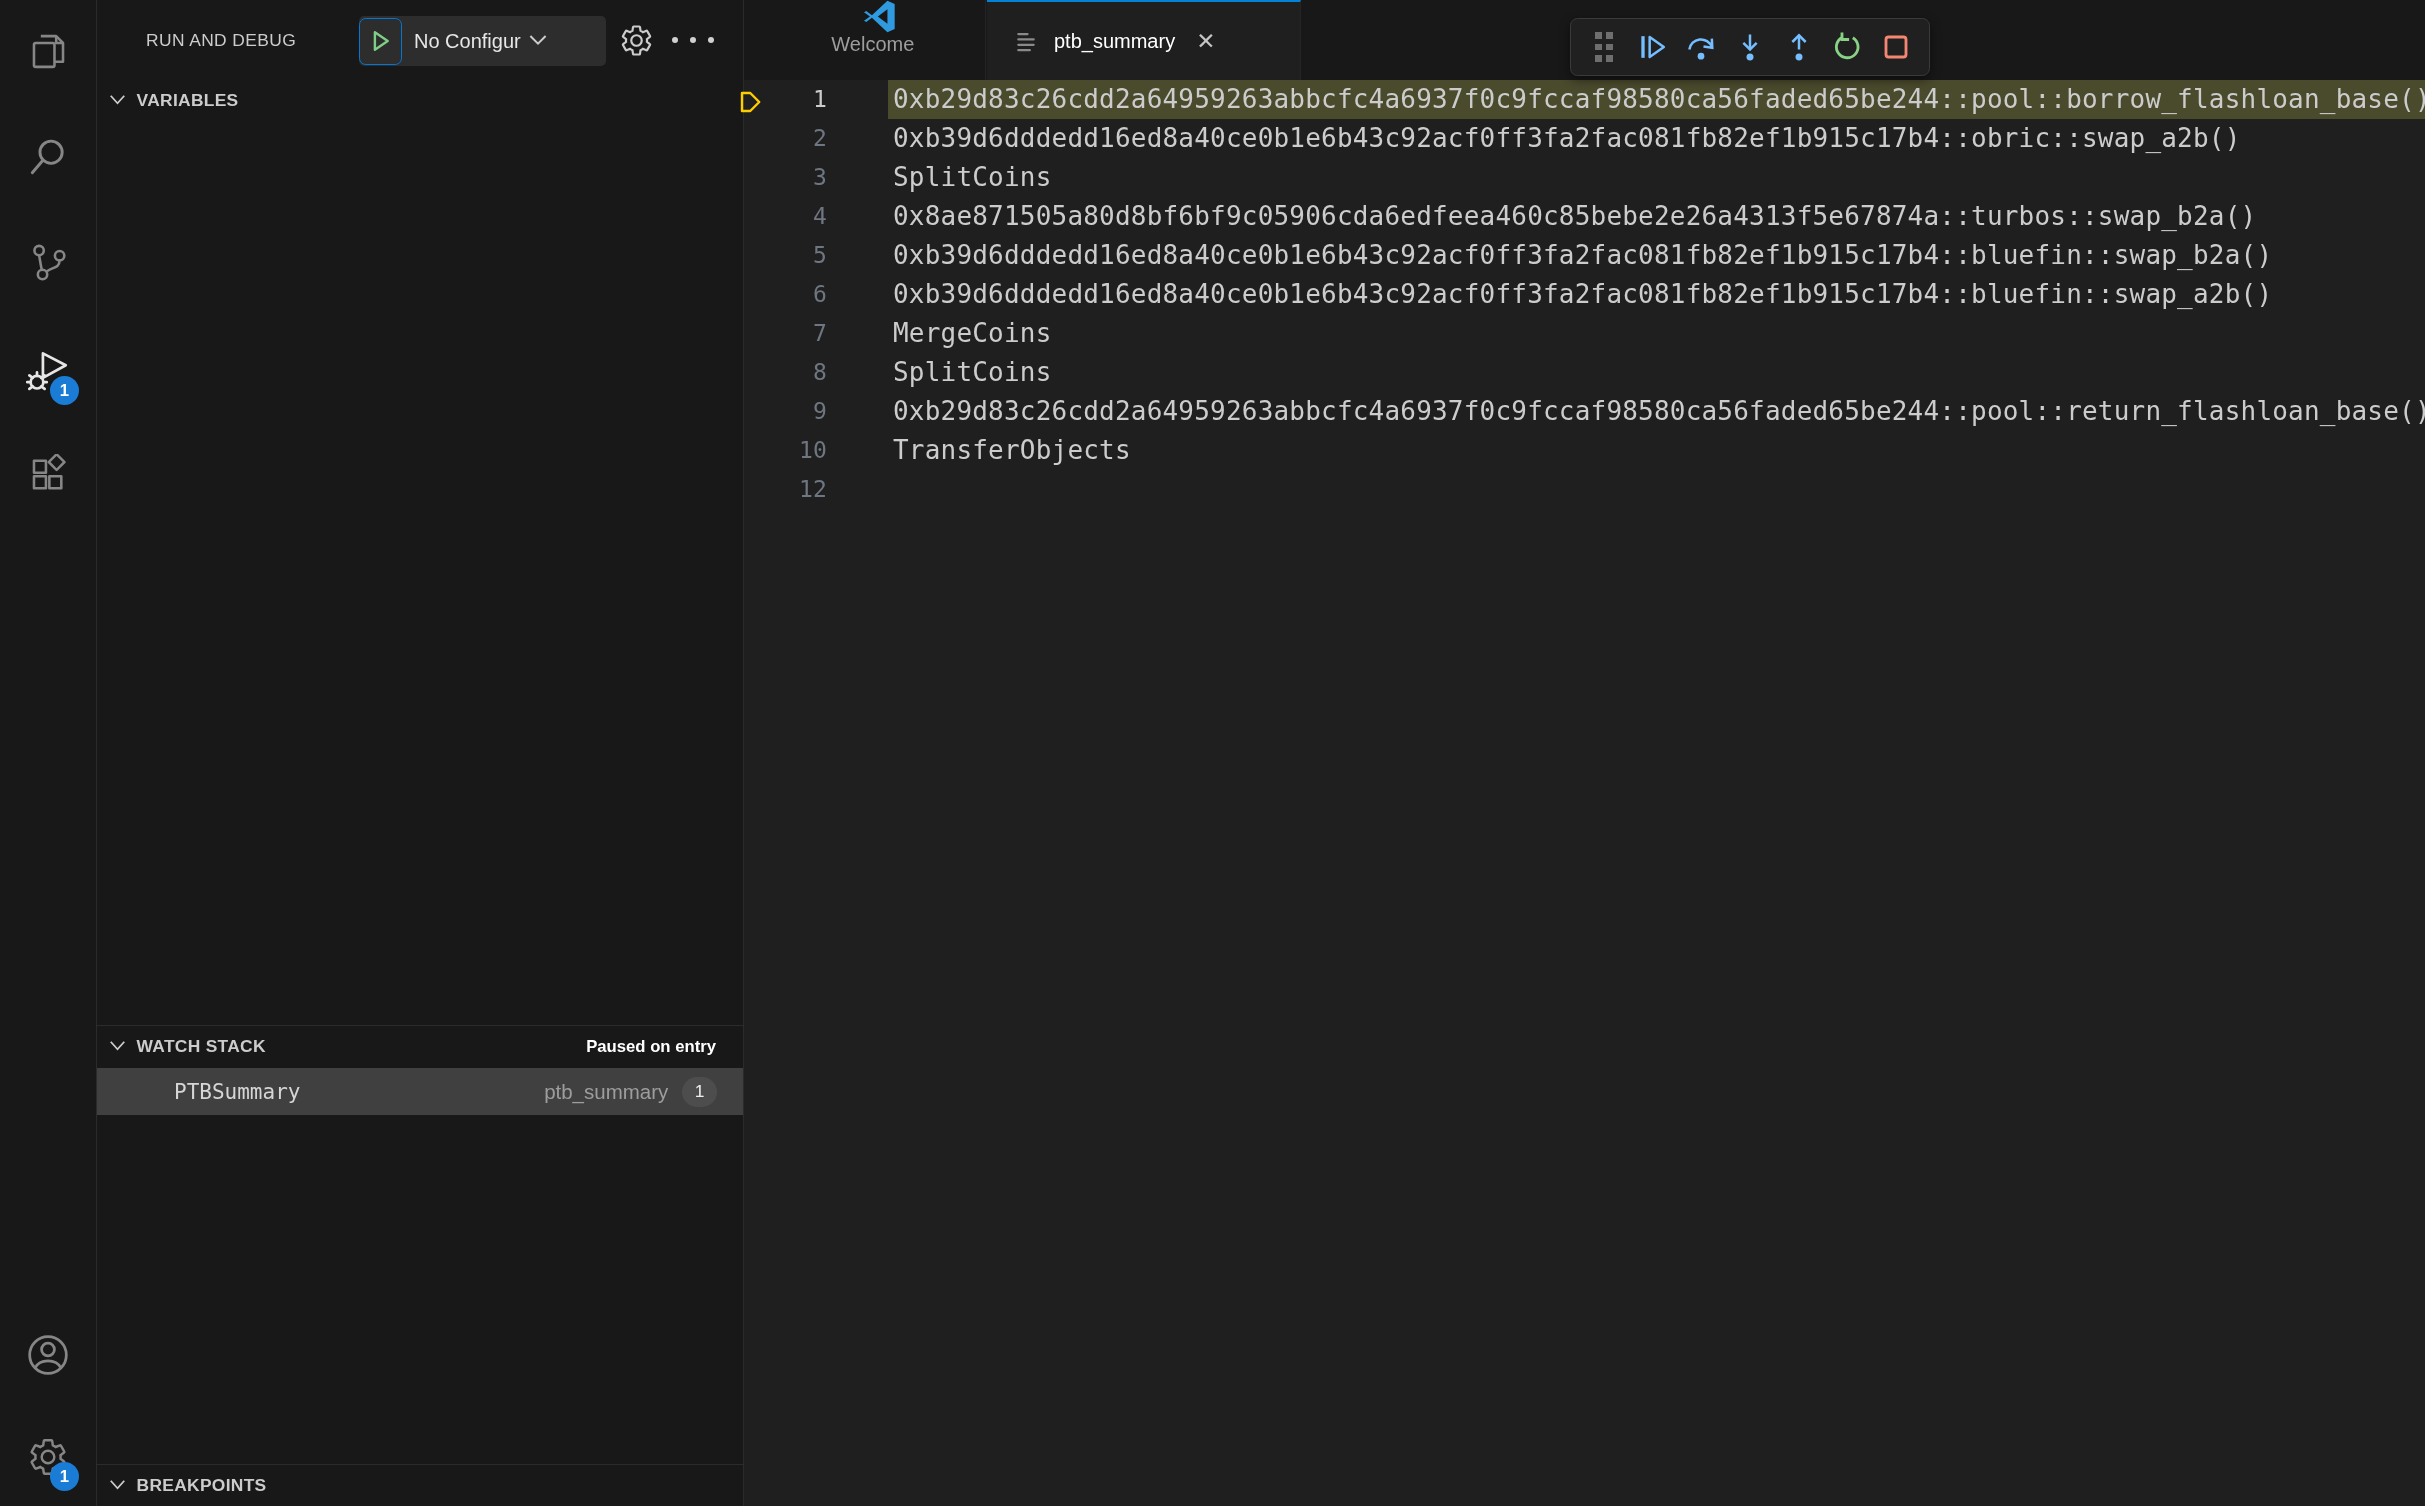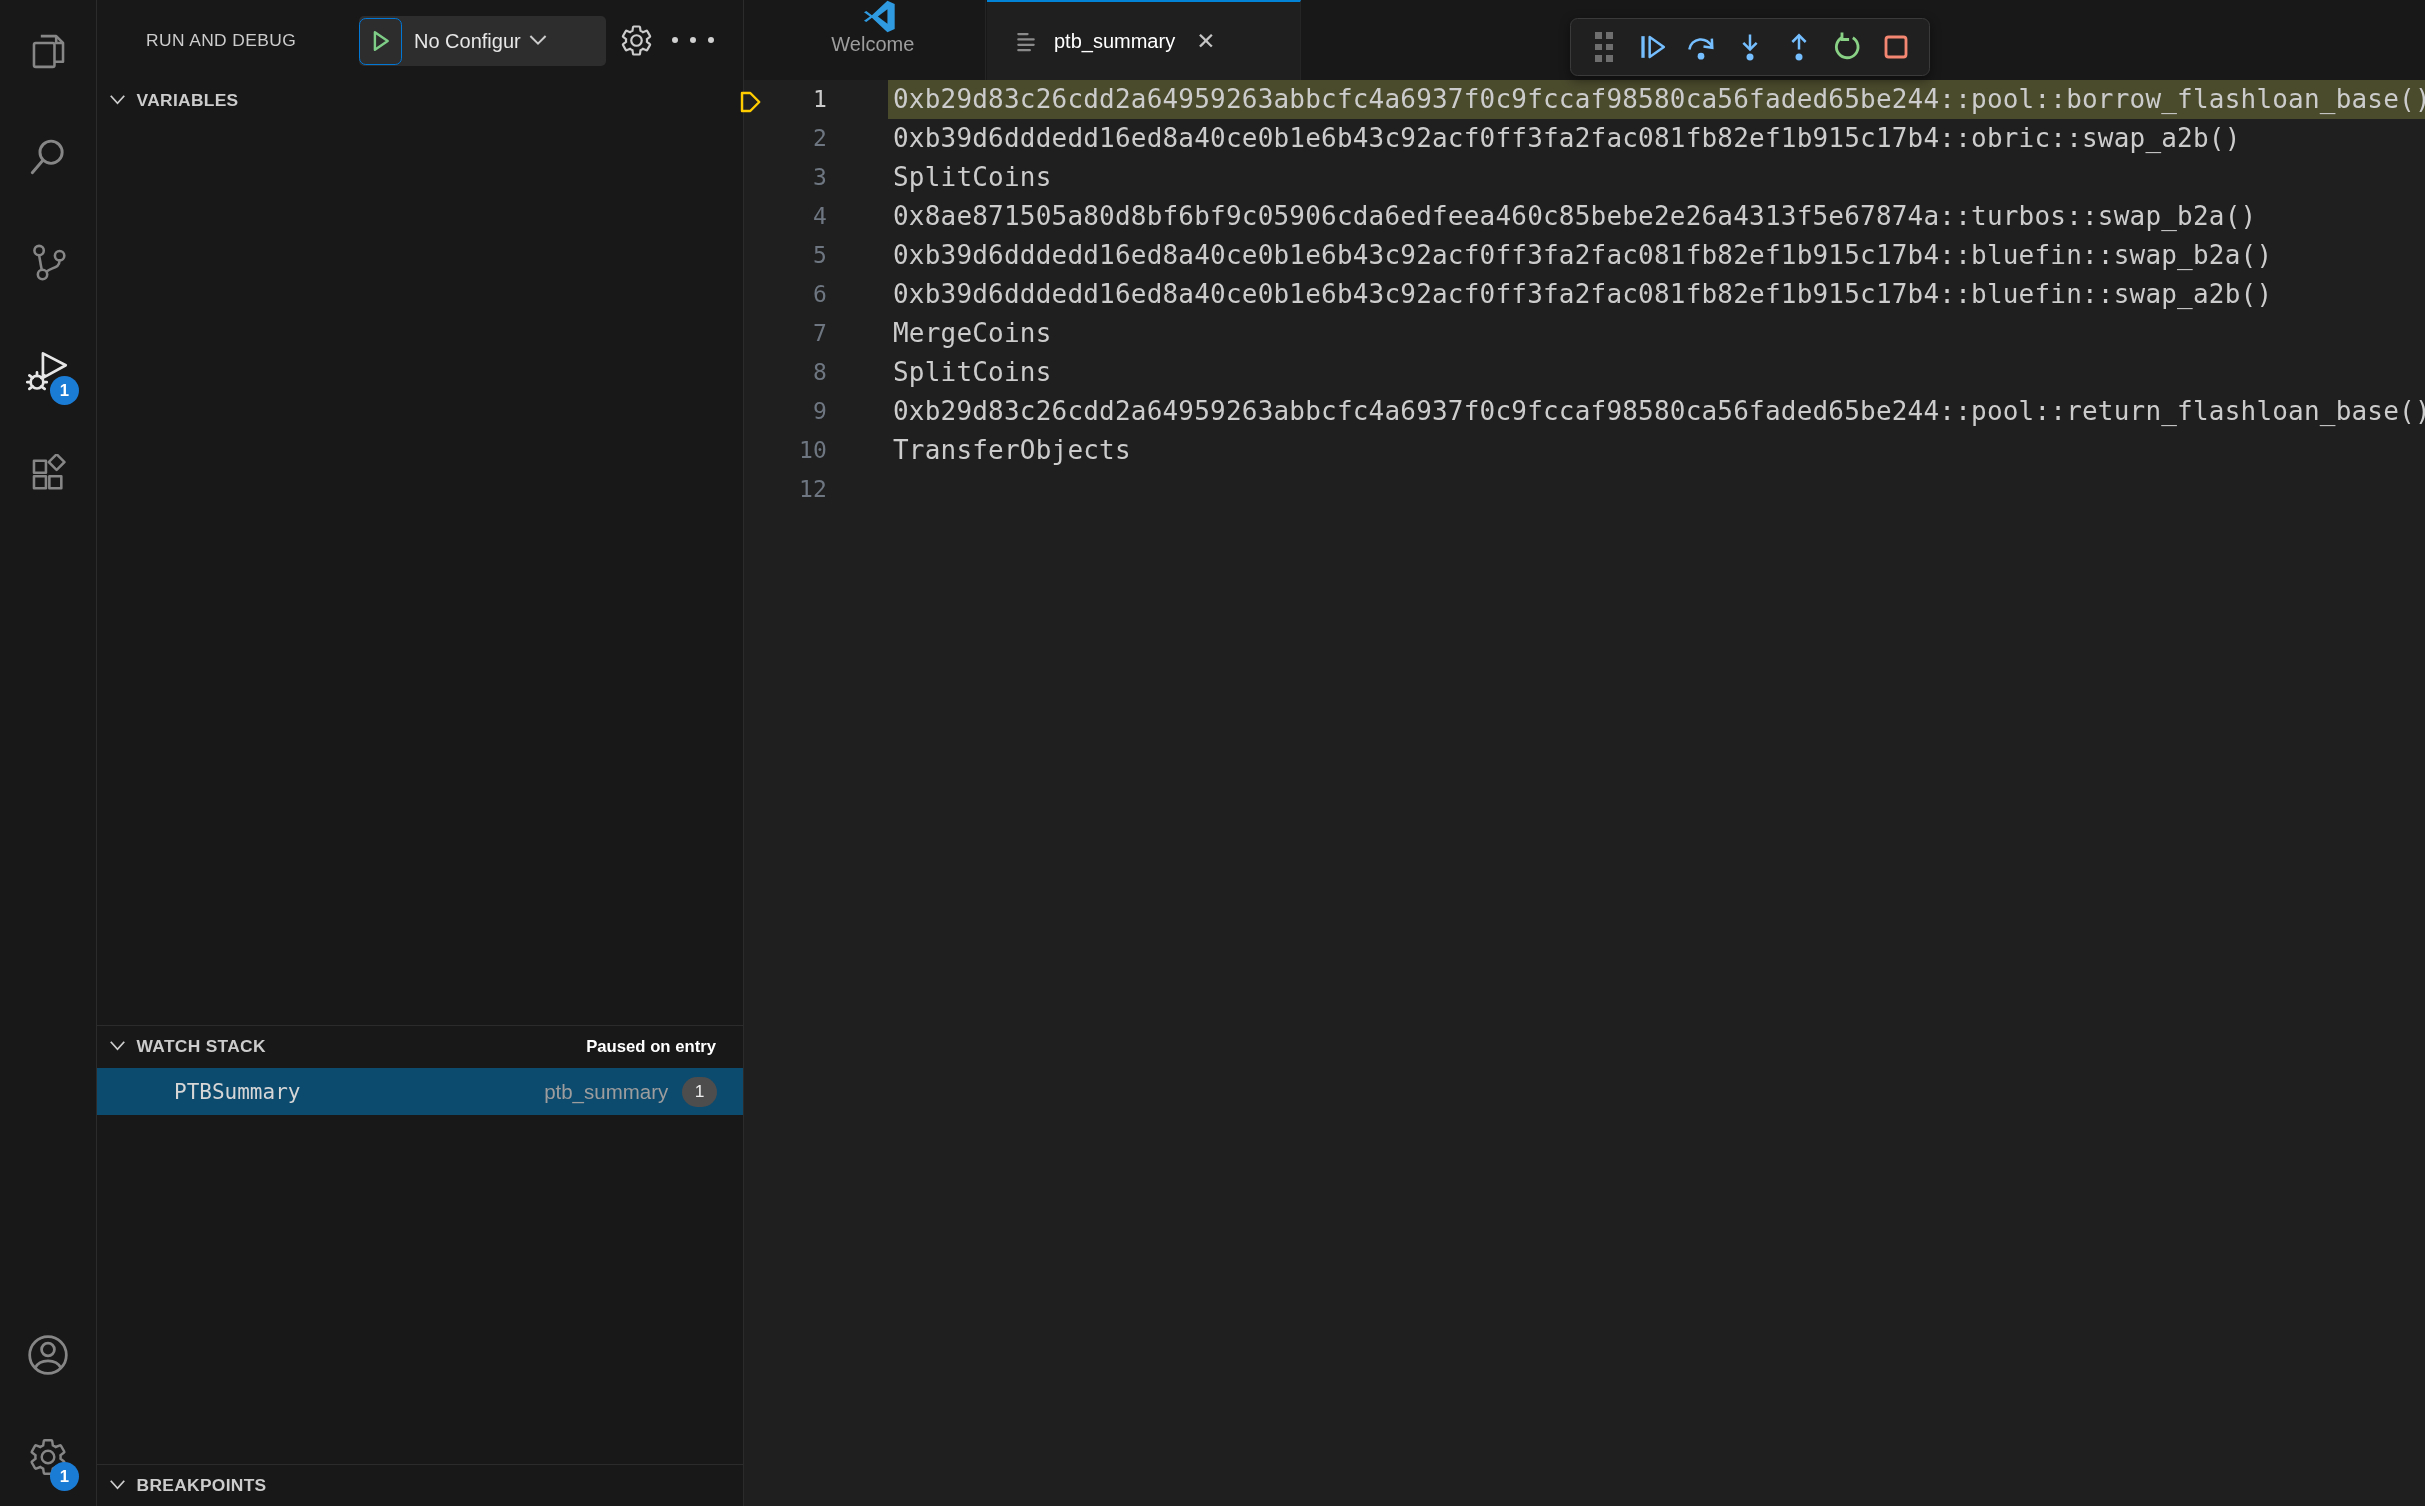--- a/index.html
+++ b/index.html
@@ -23,21 +23,21 @@
   .sb-iconbtn{position:absolute;top:0;height:80px;display:flex;align-items:center;justify-content:center;width:46px;}
   #sb-gear{left:516px;}
   #sb-more{left:573px;}
   .dots{display:flex;gap:12px;}
   .dots i{width:6px;height:6px;border-radius:50%;background:#d0d0d0;}
   .section-header{position:absolute;left:0;width:100%;height:41px;display:flex;align-items:center;border-top:0.8px solid #2b2b2b;}
   .section-header.no-top{border-top:none;align-items:center;}
   .sec-chevron{margin-left:9px;margin-right:7.6px;}
   .sec-label{font-size:17.4px;font-weight:700;color:#cccccc;letter-spacing:0.3px;}
   .sec-status{position:absolute;right:27px;font-size:16.7px;font-weight:700;color:#ffffff;}
-  #frame-row{position:absolute;left:0;top:1068px;width:100%;height:47px;background:#0c4a6e;display:flex;align-items:center;}
+  #frame-row{position:absolute;left:0;top:1068px;width:100%;height:47px;background:#404040;display:flex;align-items:center;}
   #frame-name{margin-left:77px;font-family:"DejaVu Sans Mono",monospace;font-size:21px;color:#d6d6d6;}
   #frame-right{position:absolute;right:26px;display:flex;align-items:center;gap:13.7px;}
   #frame-source{font-size:20.5px;color:#9d9d9d;font-family:"Liberation Sans",sans-serif;}
   #frame-badge{width:35px;height:30px;border-radius:15px;background:#4d4d4d;color:#efefef;font-size:17.4px;
                display:flex;align-items:center;justify-content:center;}
   
   #editor{position:absolute;left:744px;top:0;width:1682px;height:1506px;background:#1f1f1f;}
   #tabbar{position:absolute;left:0;top:0;width:100%;height:80px;background:#181818;}
   .tab{position:absolute;top:0;height:80px;display:flex;align-items:center;box-sizing:border-box;}
   #tab-welcome{left:0;width:242px;background:#181818;border-right:0.8px solid #252526;flex-direction:column;}

